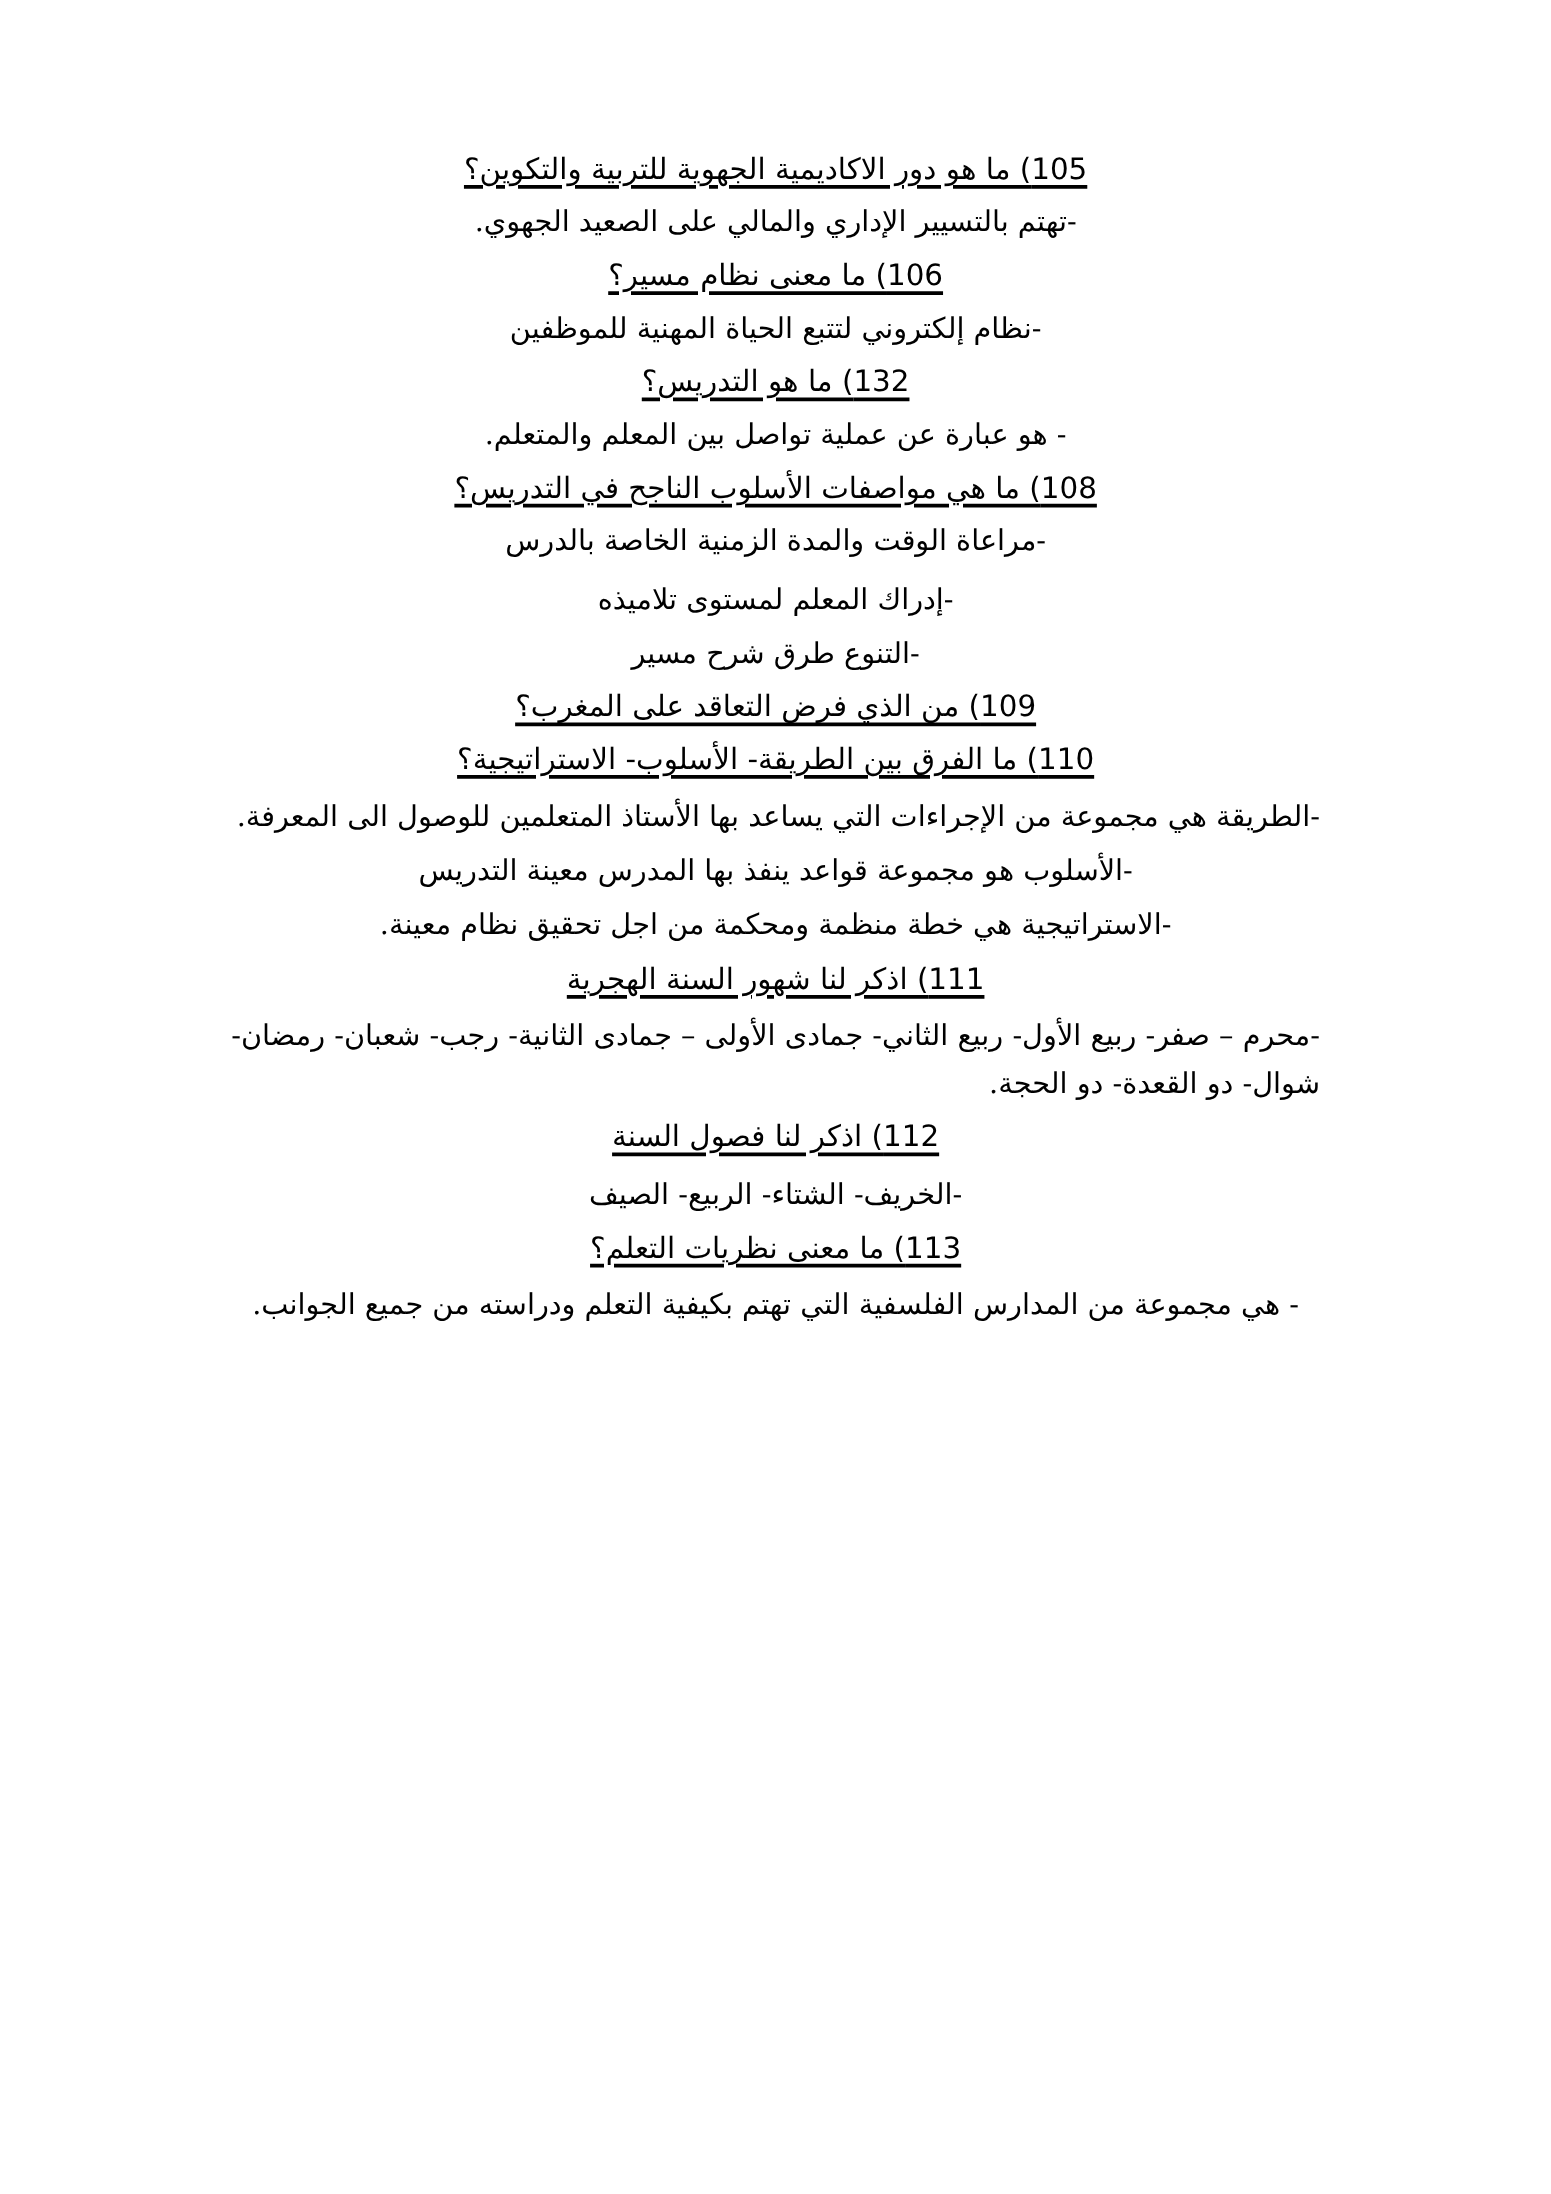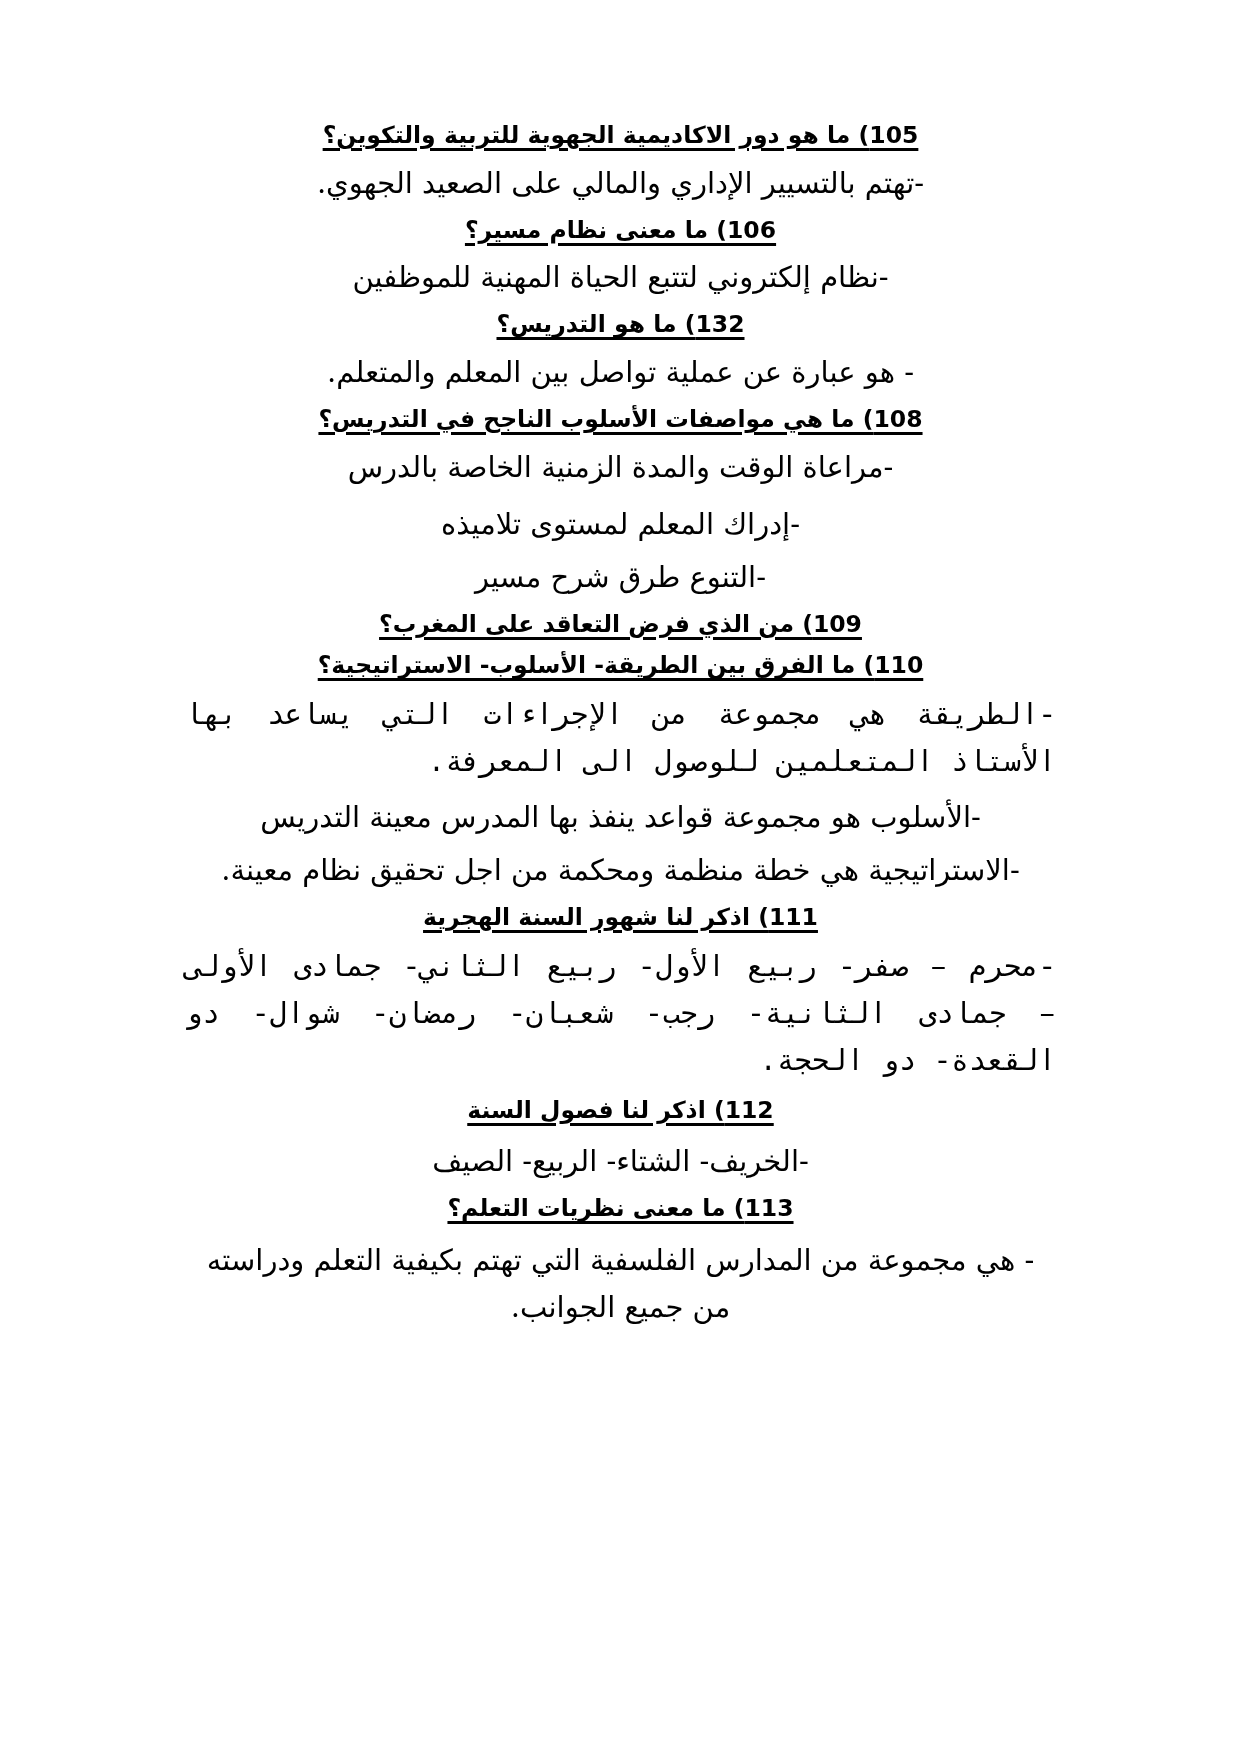--- a/index.html
+++ b/index.html
@@ -29,44 +29,43 @@
     text-align: right;
   }
   .q-line {
     text-align: center;
     margin: 0 0 6px 0;
     padding: 0;
     line-height: 1.52;
   }
   .q-text {
     font-family: "DejaVu Sans", "Liberation Sans", sans-serif;
-    font-weight: bold;
+    font-weight: normal;
     font-size: 23.5px;
     color: #000000;
     text-decoration: underline;
     text-underline-offset: 5px;
     text-decoration-thickness: 2.5px;
     display: inline;
     white-space: nowrap;
   }
   .a-line {
     margin: 0 0 6px 0;
     padding: 0;
     line-height: 1.62;
     font-family: "DejaVu Serif", "Liberation Serif", serif;
-    font-size: 29px;
+    font-size: 23px;
     color: #000000;
   }
   .a-line.center {
     text-align: center;
   }
   .a-line.justify {
     text-align: justify;
     text-align-last: right;
-    font-family: Liberation Mono, monospace;
   }
   .gap-before {
     margin-top: 4px;
   }
   .gap-small {
     margin-top: 10px;
   }
   .block {
     margin-bottom: 2px;
   }

